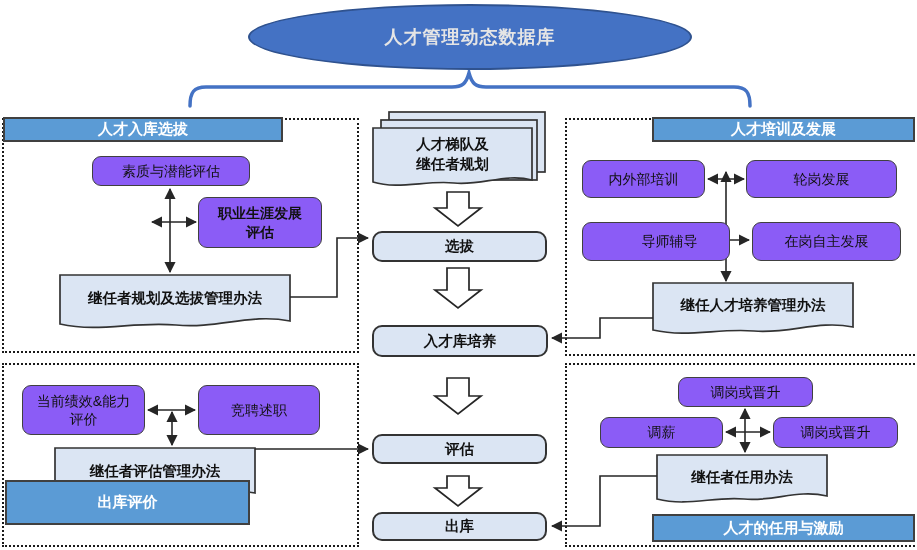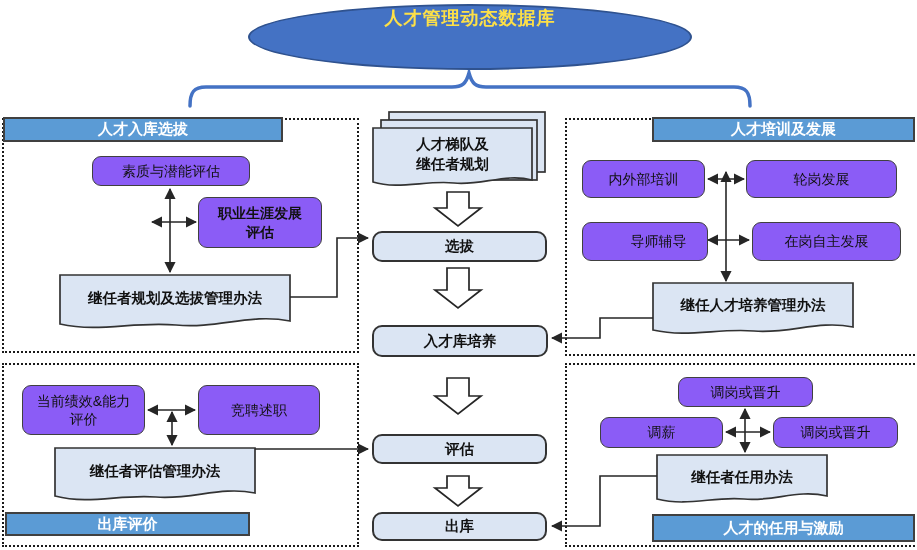--- a/index.html
+++ b/index.html
@@ -17,22 +17,22 @@
         box-sizing:border-box;white-space:pre-line;line-height:1.3;}
   
   .fbox{position:absolute;z-index:4;background:#DBE5F3;border:2px solid #333;border-radius:10px;
         font-size:14.5px;font-weight:bold;display:flex;align-items:center;justify-content:center;
         text-align:center;box-sizing:border-box;}
   
   .doclab{position:absolute;z-index:4;font-size:14.5px;font-weight:bold;display:flex;
           align-items:center;justify-content:center;text-align:center;white-space:pre-line;line-height:1.35;}
   
   #ellipse{position:absolute;left:248px;top:4px;width:444px;height:66px;border-radius:50%;
-           background:#4472C4;border:2px solid #2F528F;z-index:4;display:flex;
-           justify-content:center;color:#fde047;font-weight:bold;font-size:18px;letter-spacing:1px;
+           background:#4472C4;border:2px solid #2F528F;z-index:4;display:flex;align-items:center;
+           justify-content:center;color:#e5e5e5;font-weight:bold;font-size:18px;letter-spacing:1px;
            box-sizing:border-box;}
   svg.overlay{position:absolute;left:0;top:0;z-index:2;pointer-events:none;}
 </style>
 </head>
 <body>
 
 <div id="canvas">
 
   <div class="section" style="left:2px;top:118px;width:353px;height:231px;"></div>
   <div class="section" style="left:565px;top:118px;width:350px;height:234px;"></div>
@@ -87,31 +87,31 @@
       <path d="M657,476 L600,476 L600,526 L552,526" marker-end="url(#arr)"></path>
     </g>
   </svg>
 
   <div id="ellipse">
     <span>人才管理动态数据库</span>
   </div>
 
   <div class="hdr" style="left:3px;top:117px;width:280px;height:25px;">人才入库选拔</div>
   <div class="hdr" style="left:652px;top:117px;width:263px;height:25px;">人才培训及发展</div>
-  <div class="hdr" style="left:5px;top:512px;width:245px;height:24px;">出库评价</div>
+  <div class="hdr" style="left:5px;top:480px;width:245px;height:45px;">出库评价</div>
   <div class="hdr" style="left:652px;top:514px;width:263px;height:28px;">人才的任用与激励</div>
 
   <div class="wbox" style="left:92px;top:156px;width:158px;height:30px;">素质与潜能评估</div>
   <div class="wbox" style="left:198px;top:197px;width:124px;height:51px;font-weight:bold;">职业生涯发展
 评估</div>
   <div class="doclab" style="left:60px;top:280px;width:230px;height:38px;">继任者规划及选拔管理办法</div>
 
   <div class="wbox" style="left:582px;top:160px;width:123px;height:38px;">内外部培训</div>
   <div class="wbox" style="left:746px;top:160px;width:151px;height:38px;">轮岗发展</div>
-  <div class="wbox" style="left:582px;top:222px;width:126px;height:39px;padding-left:27px;">导师辅导</div>
+  <div class="wbox" style="left:582px;top:222px;width:148px;height:39px;padding-left:27px;">导师辅导</div>
   <div class="wbox" style="left:752px;top:222px;width:149px;height:39px;">在岗自主发展</div>
   <div class="doclab" style="left:653px;top:288px;width:200px;height:36px;">继任人才培养管理办法</div>
 
   <div class="wbox" style="left:22px;top:385px;width:123px;height:50px;">当前绩效&amp;能力
 评价</div>
   <div class="wbox" style="left:198px;top:385px;width:122px;height:50px;">竞聘述职</div>
   <div class="doclab" style="left:55px;top:453px;width:200px;height:38px;">继任者评估管理办法</div>
 
   <div class="wbox" style="left:678px;top:377px;width:135px;height:30px;">调岗或晋升</div>
   <div class="wbox" style="left:600px;top:417px;width:123px;height:31px;">调薪</div>

